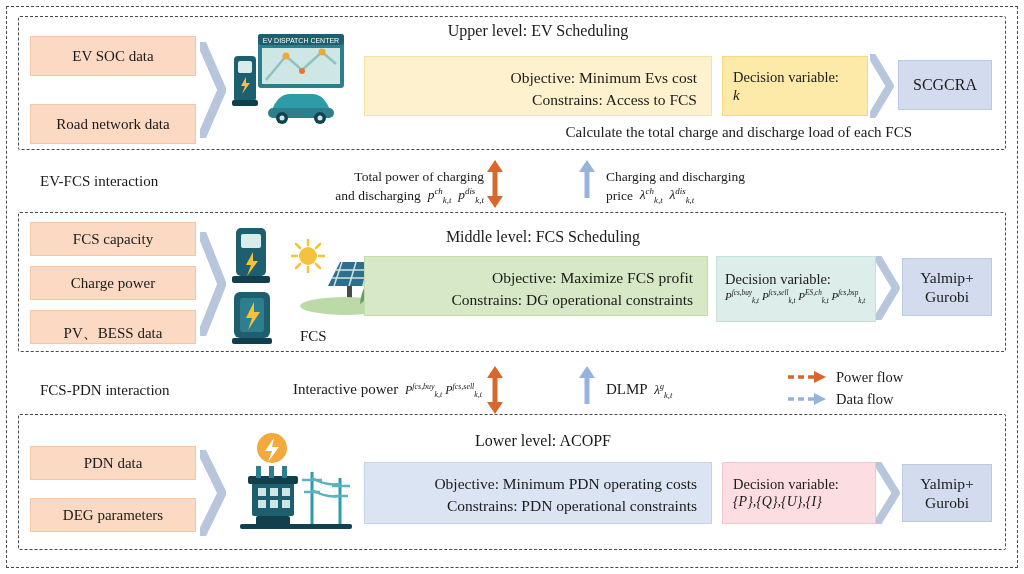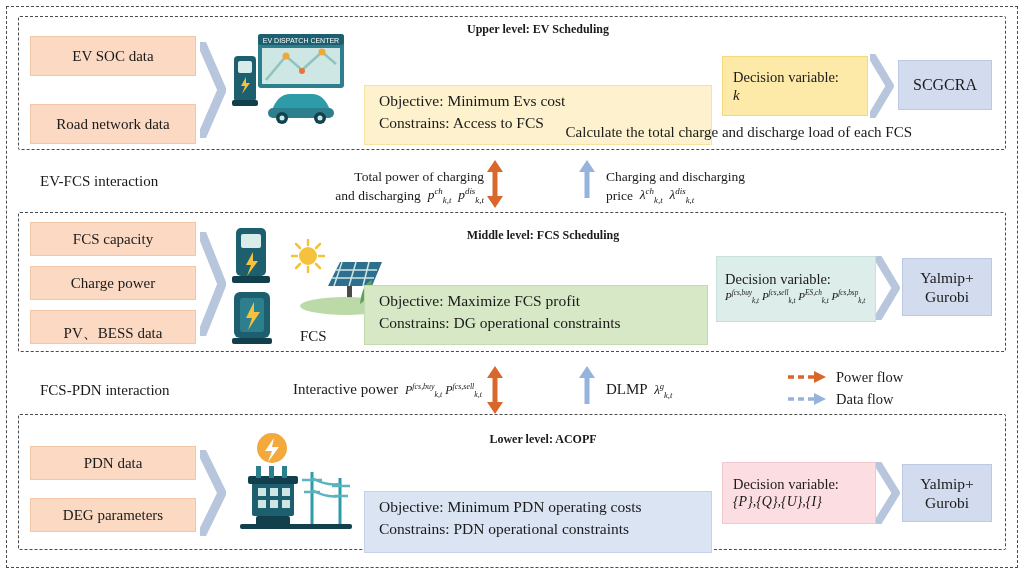--- a/index.html
+++ b/index.html
@@ -75,31 +75,30 @@
     background: #dbe4f2;
     border: 1px solid #c5d2e8;
   }
   .pink {
     background: #fbdde2;
     border: 1px solid #f3c7cf;
   }
 
   .obj-box {
     display: block;
-    text-align: left;
-    padding: 4px 14px;
+    text-align: right;
+    padding: 10px 14px;
     font-size: 15.5px;
     line-height: 1.45;
-    margin-top: 29px;
   }
 
   .level-title {
     position: absolute;
-    font-size: 12px;
-    font-weight: 700;
+    font-size: 16px;
+    font-weight: 400;
   }
   .plain-text {
     position: absolute;
     font-size: 15px;
   }
   .small-text {
     position: absolute;
     font-size: 13.5px;
     line-height: 1.3;
   }

